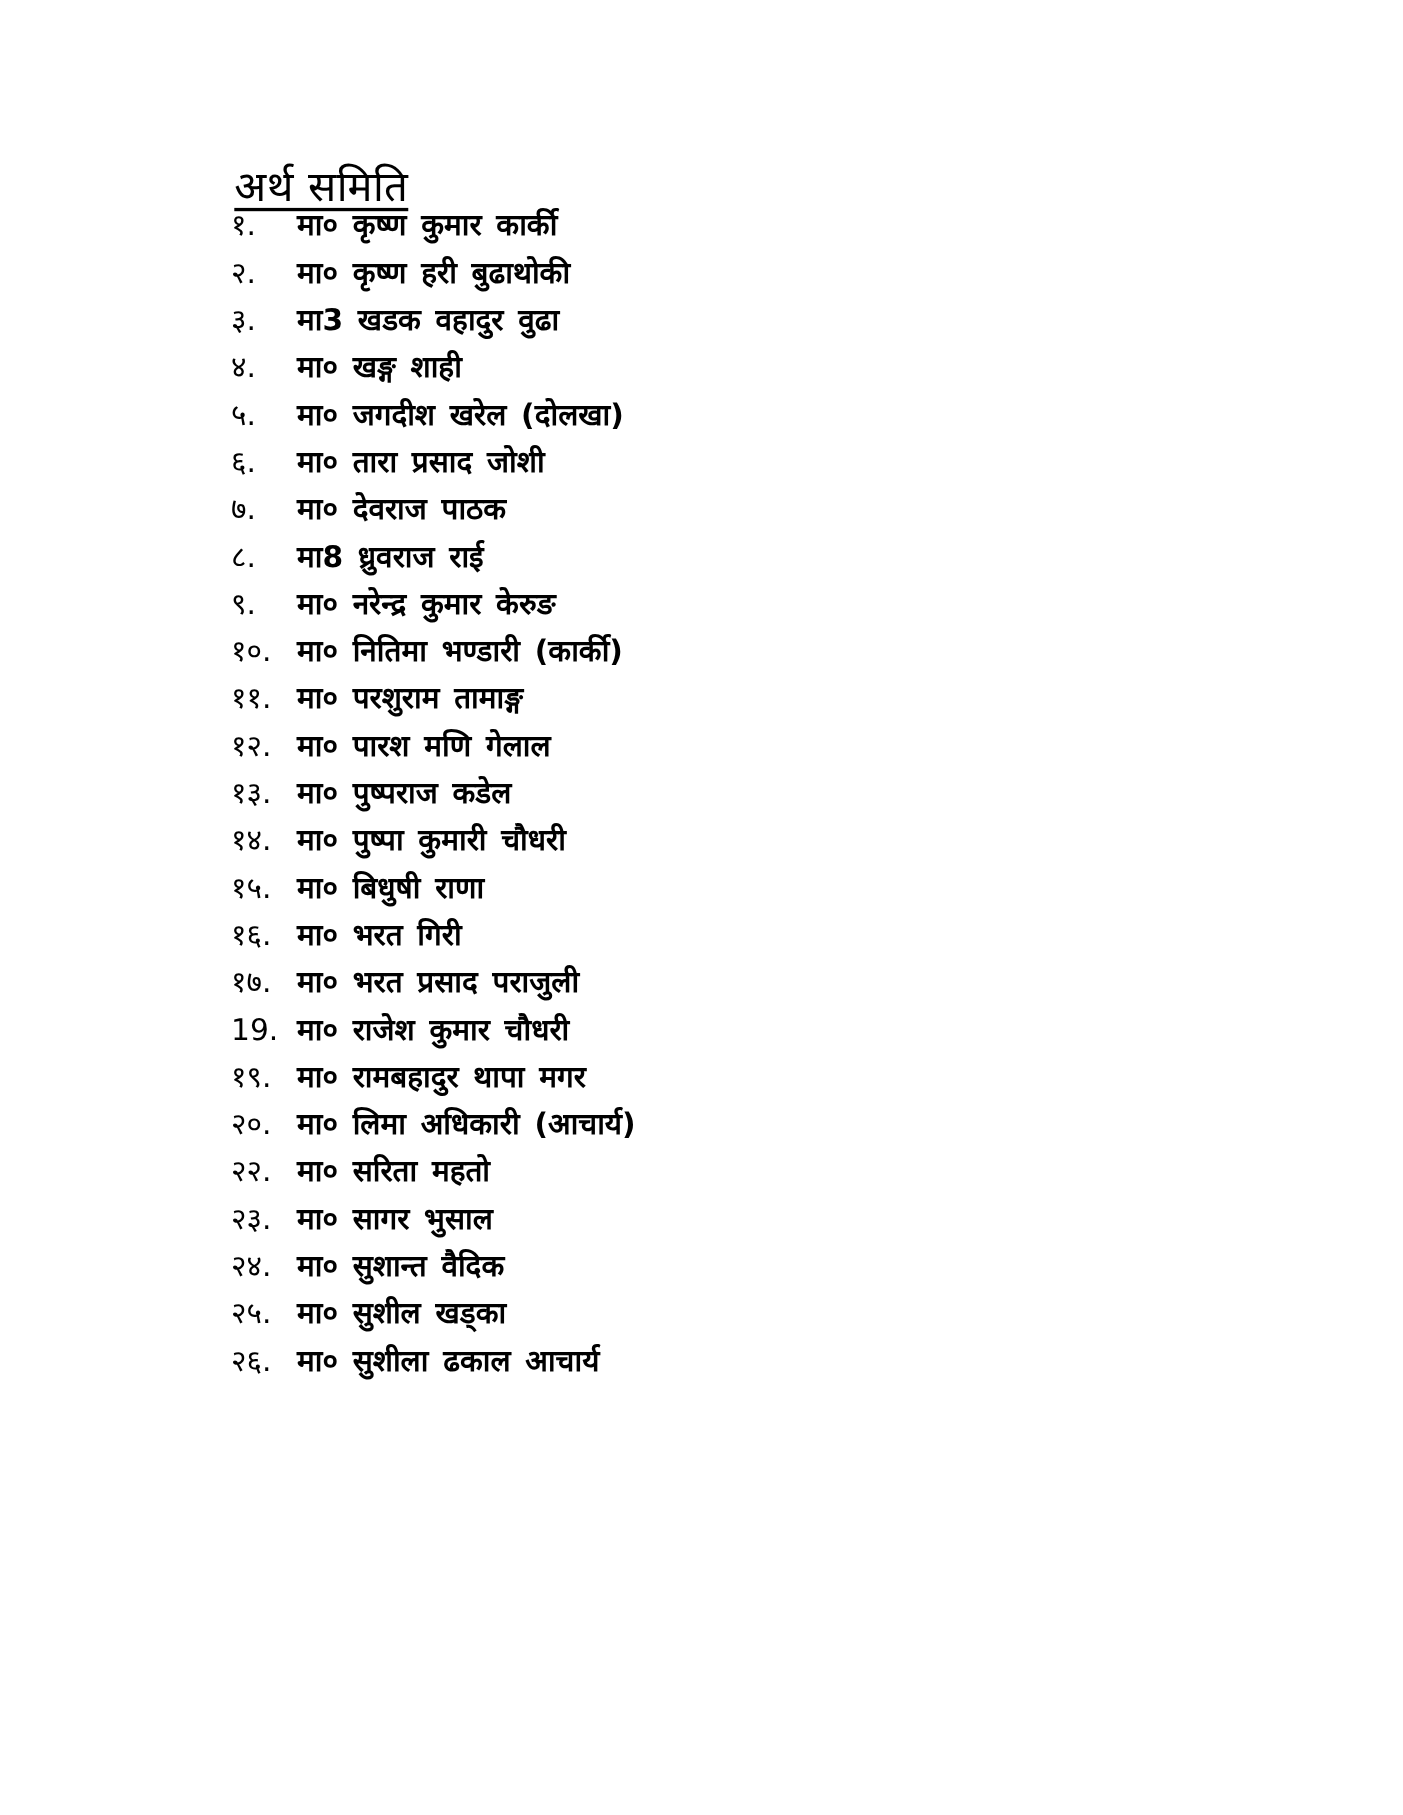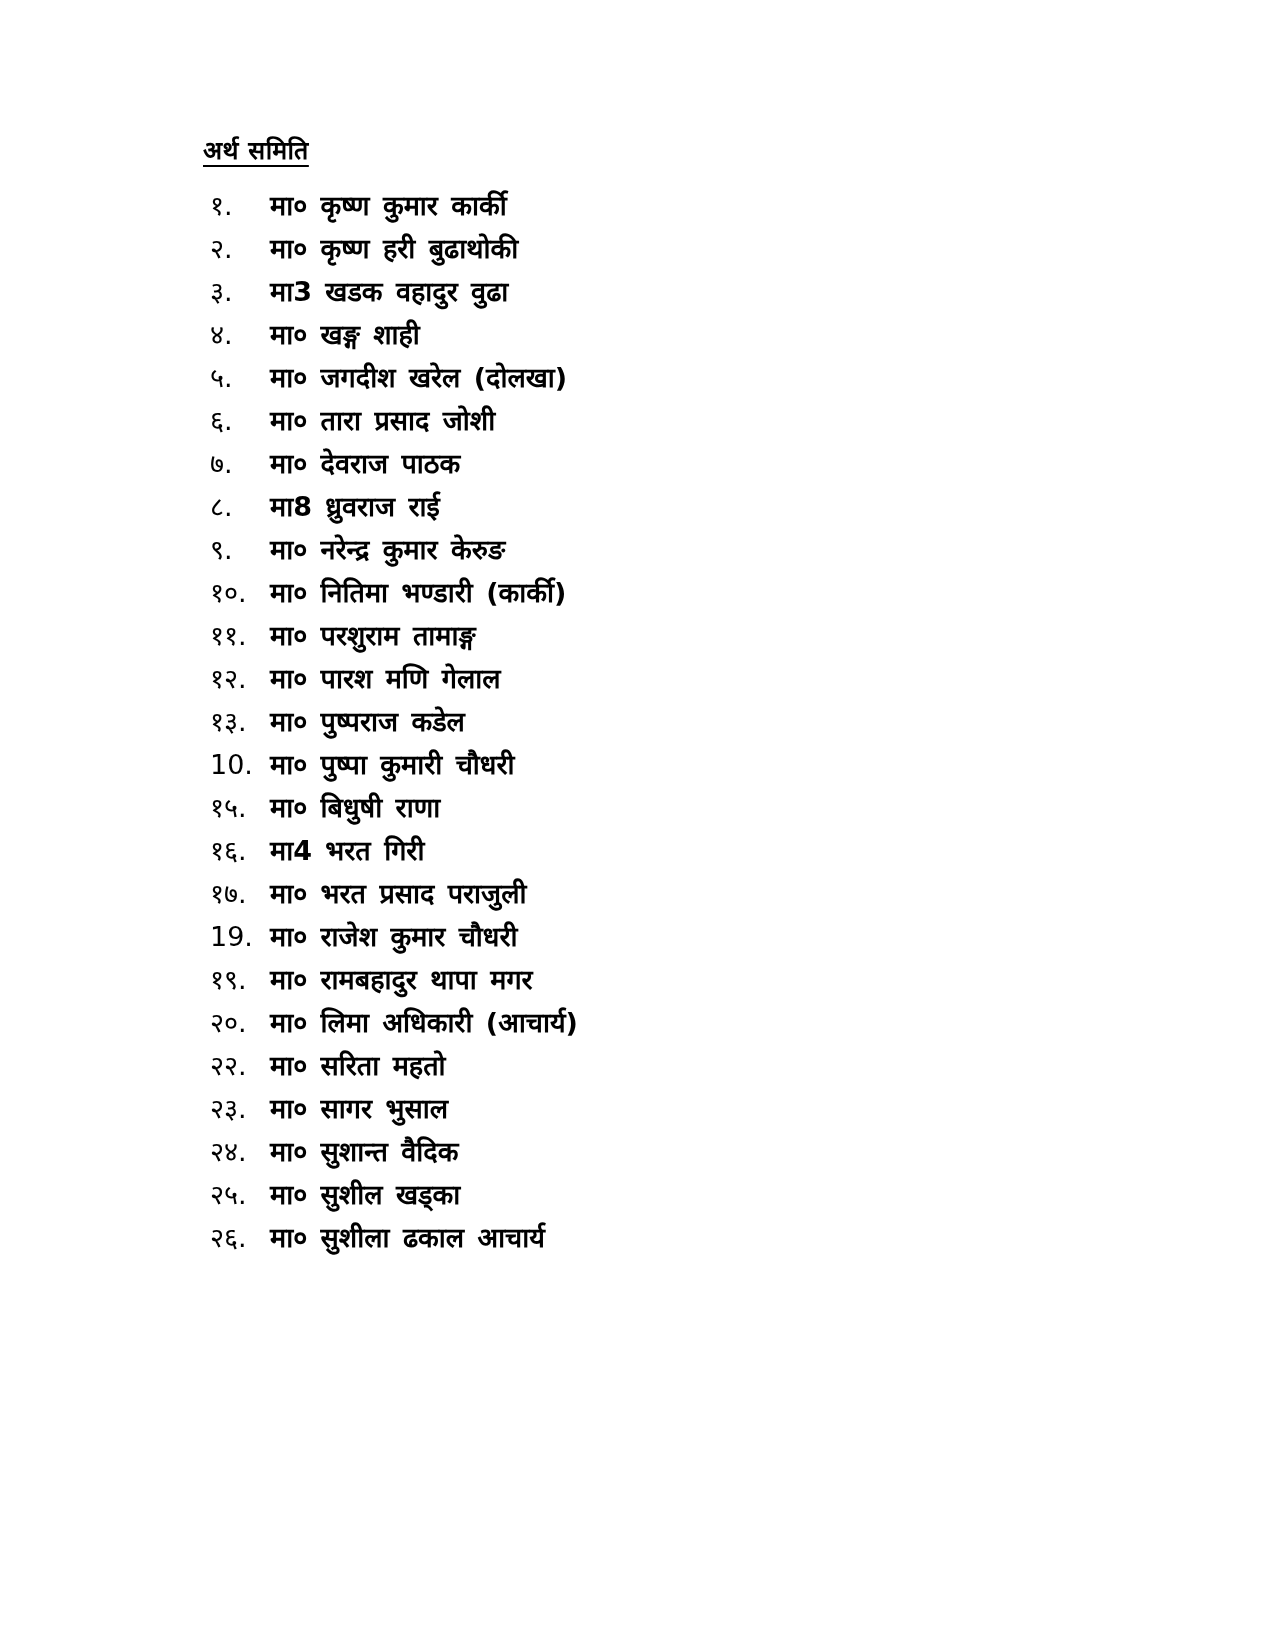--- a/index.html
+++ b/index.html
@@ -14,23 +14,23 @@
     margin: 0 auto;
     background: #ffffff;
     font-family: "DejaVu Sans", sans-serif;
     color: #000000;
     overflow: hidden;
   }
   .heading {
     position: absolute;
     left: 197px;
     top: 126px;
-    margin: 6px;
-    font-size: 25px;
-    font-weight: bold;
+    margin: 16px;
+    font-size: 38px;
+    font-weight: normal;
     text-decoration: underline;
     text-underline-offset: 6px;
     letter-spacing: 0.5px;
     white-space: nowrap;
   }
   .member-list {
     position: absolute;
     left: 210px;
     top: 184px;
     width: 620px;
@@ -106,30 +106,30 @@
       </div>
       <div class="row">
         <span class="num">१२.</span>
         <span class="name">मा० पारश मणि गेलाल</span>
       </div>
       <div class="row">
         <span class="num">१३.</span>
         <span class="name">मा० पुष्पराज कडेल</span>
       </div>
       <div class="row">
-        <span class="num">10.</span>
+        <span class="num">१४.</span>
         <span class="name">मा० पुष्पा कुमारी चौधरी</span>
       </div>
       <div class="row">
         <span class="num">१५.</span>
         <span class="name">मा० बिधुषी राणा</span>
       </div>
       <div class="row">
         <span class="num">१६.</span>
-        <span class="name">मा4 भरत गिरी</span>
+        <span class="name">मा० भरत गिरी</span>
       </div>
       <div class="row">
         <span class="num">१७.</span>
         <span class="name">मा० भरत प्रसाद पराजुली</span>
       </div>
       <div class="row">
         <span class="num">19.</span>
         <span class="name">मा० राजेश कुमार चौधरी</span>
       </div>
       <div class="row">

